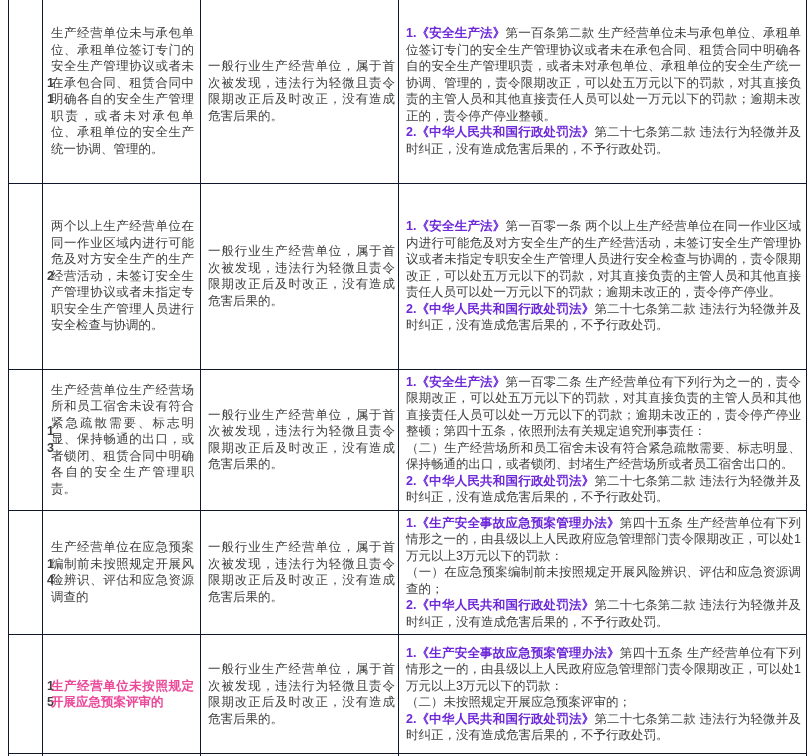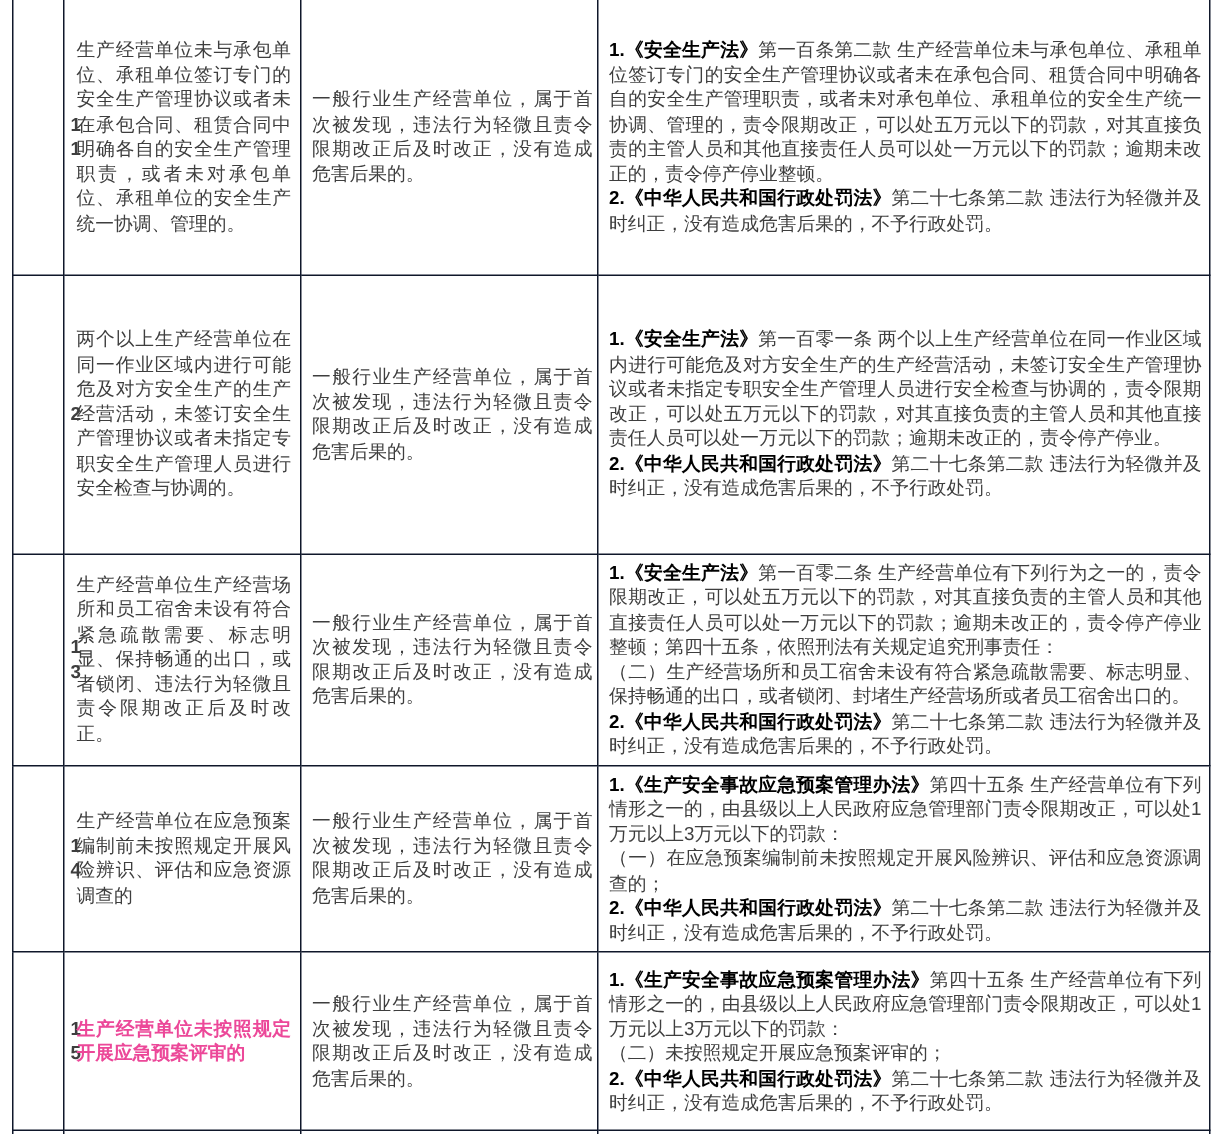--- a/index.html
+++ b/index.html
@@ -52,21 +52,21 @@
     line-height: 17px;
     text-align: justify;
   }
   td.c-basis {
     padding: 4px 5px 4px 7px;
     text-align: justify;
   }
   td.c-basis p { margin: 0; }
   .strong {
     font-weight: bold;
-    color: #000000;
+    color: #6d28d9;
   }
   
   tr.r0 td { height: 183px; }
   tr.r1 td { height: 186px; }
   tr.r2 td { height: 136px; }
   tr.r3 td { height: 120px; }
   tr.r4 td { height: 119px; }
   tr.r-partial td { height: 40px; }
 </style>
 </head>
@@ -94,21 +94,21 @@
           <td class="c-no">2</td>
           <td class="c-violation">两个以上生产经营单位在同一作业区域内进行可能危及对方安全生产的生产经营活动，未签订安全生产管理协议或者未指定专职安全生产管理人员进行安全检查与协调的。</td>
           <td class="c-discretion">一般行业生产经营单位，属于首次被发现，违法行为轻微且责令限期改正后及时改正，没有造成危害后果的。</td>
           <td class="c-basis">
             <p><span class="strong">1.《安全生产法》</span><span>第一百零一条 两个以上生产经营单位在同一作业区域内进行可能危及对方安全生产的生产经营活动，未签订安全生产管理协议或者未指定专职安全生产管理人员进行安全检查与协调的，责令限期改正，可以处五万元以下的罚款，对其直接负责的主管人员和其他直接责任人员可以处一万元以下的罚款；逾期未改正的，责令停产停业。</span></p>
             <p><span class="strong">2.《中华人民共和国行政处罚法》</span><span>第二十七条第二款 违法行为轻微并及时纠正，没有造成危害后果的，不予行政处罚。</span></p>
           </td>
         </tr>
         <tr class="r2">
           <td class="c-no">13</td>
-          <td class="c-violation">生产经营单位生产经营场所和员工宿舍未设有符合紧急疏散需要、标志明显、保持畅通的出口，或者锁闭、违法行为轻微且责令限期改正后及时改正。</td>
+          <td class="c-violation">生产经营单位生产经营场所和员工宿舍未设有符合紧急疏散需要、标志明显、保持畅通的出口，或者锁闭、租赁合同中明确各自的安全生产管理职责。</td>
           <td class="c-discretion">一般行业生产经营单位，属于首次被发现，违法行为轻微且责令限期改正后及时改正，没有造成危害后果的。</td>
           <td class="c-basis">
             <p><span class="strong">1.《安全生产法》</span><span>第一百零二条 生产经营单位有下列行为之一的，责令限期改正，可以处五万元以下的罚款，对其直接负责的主管人员和其他直接责任人员可以处一万元以下的罚款；逾期未改正的，责令停产停业整顿；第四十五条，依照刑法有关规定追究刑事责任：</span></p>
             <p><span>（二）生产经营场所和员工宿舍未设有符合紧急疏散需要、标志明显、保持畅通的出口，或者锁闭、封堵生产经营场所或者员工宿舍出口的。</span></p>
             <p><span class="strong">2.《中华人民共和国行政处罚法》</span><span>第二十七条第二款 违法行为轻微并及时纠正，没有造成危害后果的，不予行政处罚。</span></p>
           </td>
         </tr>
         <tr class="r3">
           <td class="c-no">14</td>
           <td class="c-violation">生产经营单位在应急预案编制前未按照规定开展风险辨识、评估和应急资源调查的</td>

